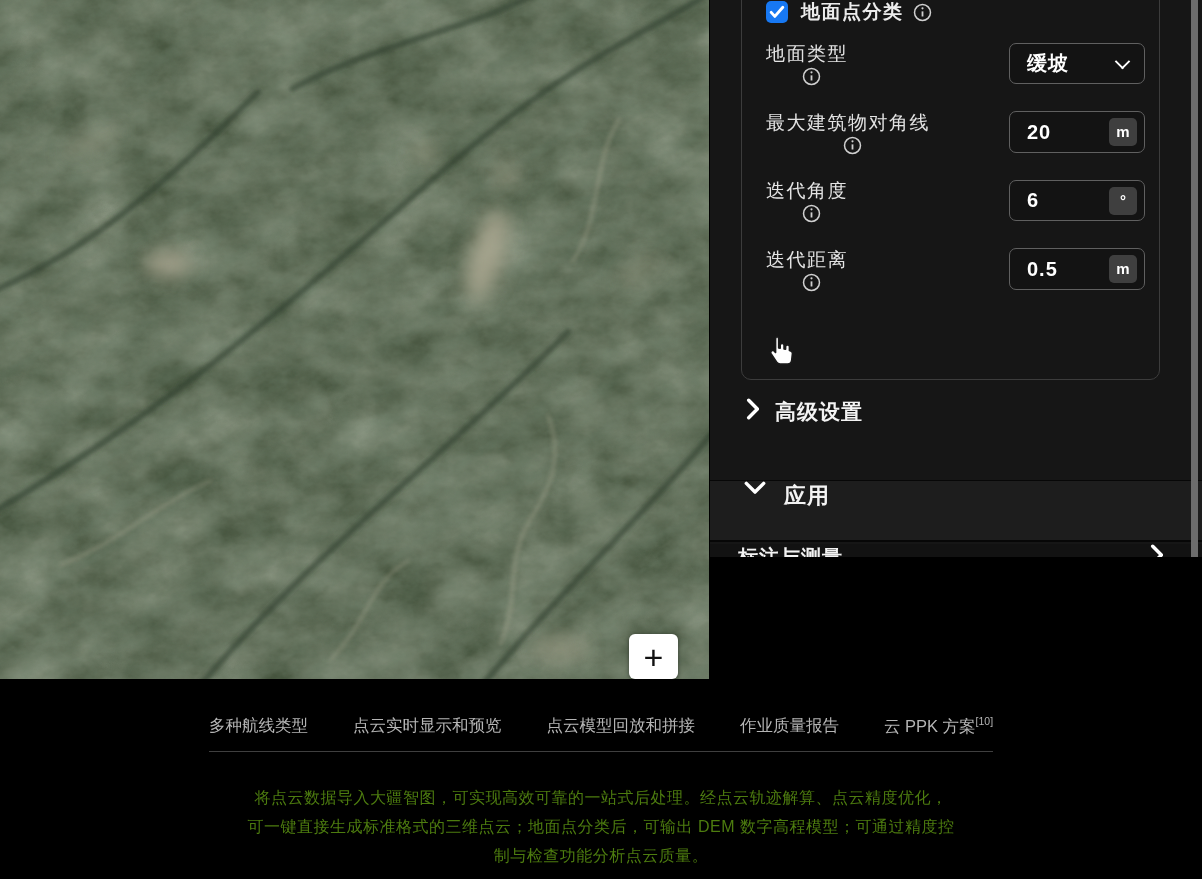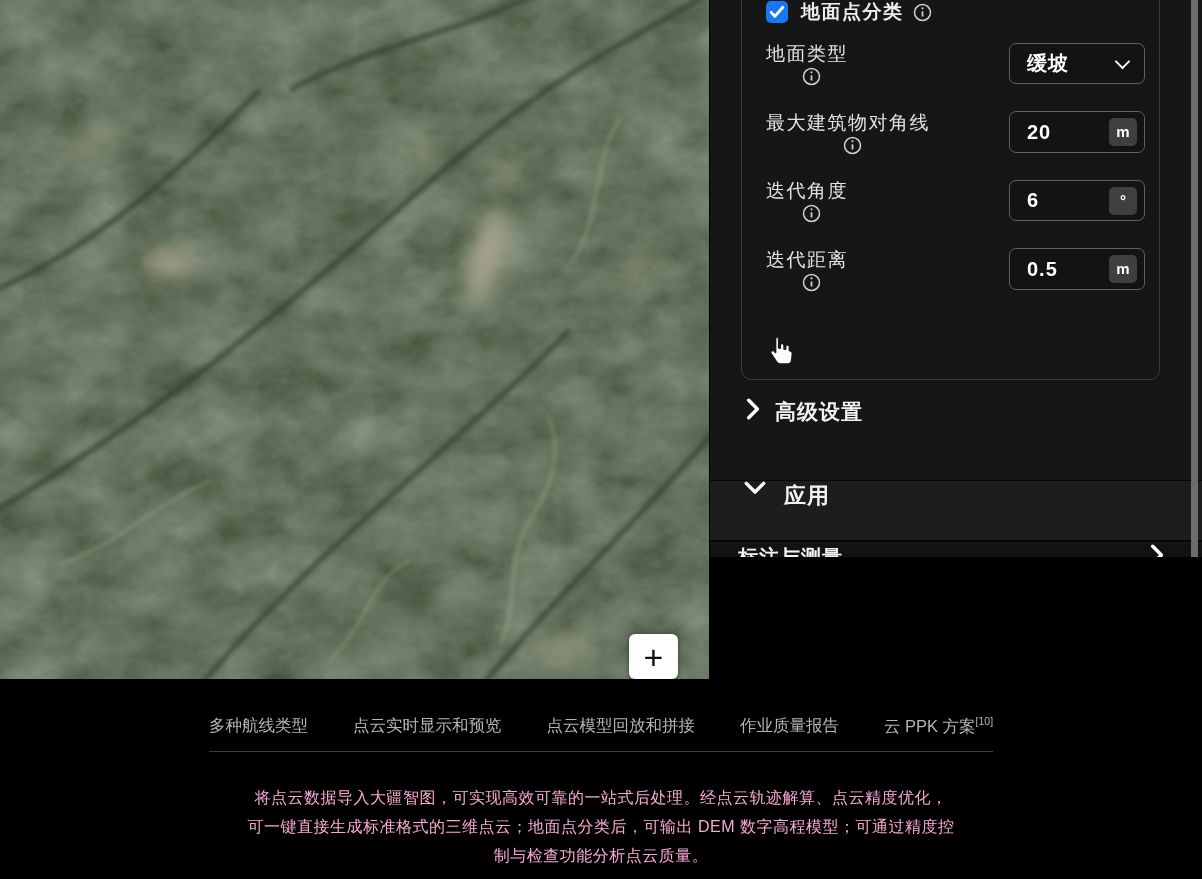--- a/index.html
+++ b/index.html
@@ -79,21 +79,21 @@
 
   
   .footer { position:absolute; left:0; top:679px; width:1202px; height:200px; background:#000; }
   .tabs { display:flex; justify-content:center; gap:45px; margin-top:36px;
     width:fit-content; margin-left:auto; margin-right:auto; border-bottom:1px solid #3f3f3f; }
   .ftab { color:#b5b5b5; font-size:16.5px; padding-bottom:13px; position:relative; cursor:pointer; white-space:nowrap; }
   .ftab sup { font-size:10.5px; }
   .ftab sup:empty { display:none; }
   .ftab.active { color:#fff; font-weight:500; }
   .ftab.active::after { content:""; position:absolute; left:0; right:0; bottom:-2px; height:4px; background:#fff; }
-  .desc { width:708px; margin:31px auto 0; text-align:center; color:#f9a8d4;
+  .desc { width:708px; margin:31px auto 0; text-align:center; color:#4d7c0f;
     font-size:16px; line-height:29px; letter-spacing:0.5px; }
 </style>
 </head>
 <body>
 
 <div class="screen">
 
   <div class="map">
     <svg class="terrain" width="709" height="679" viewBox="0 0 709 679">
       <defs>

